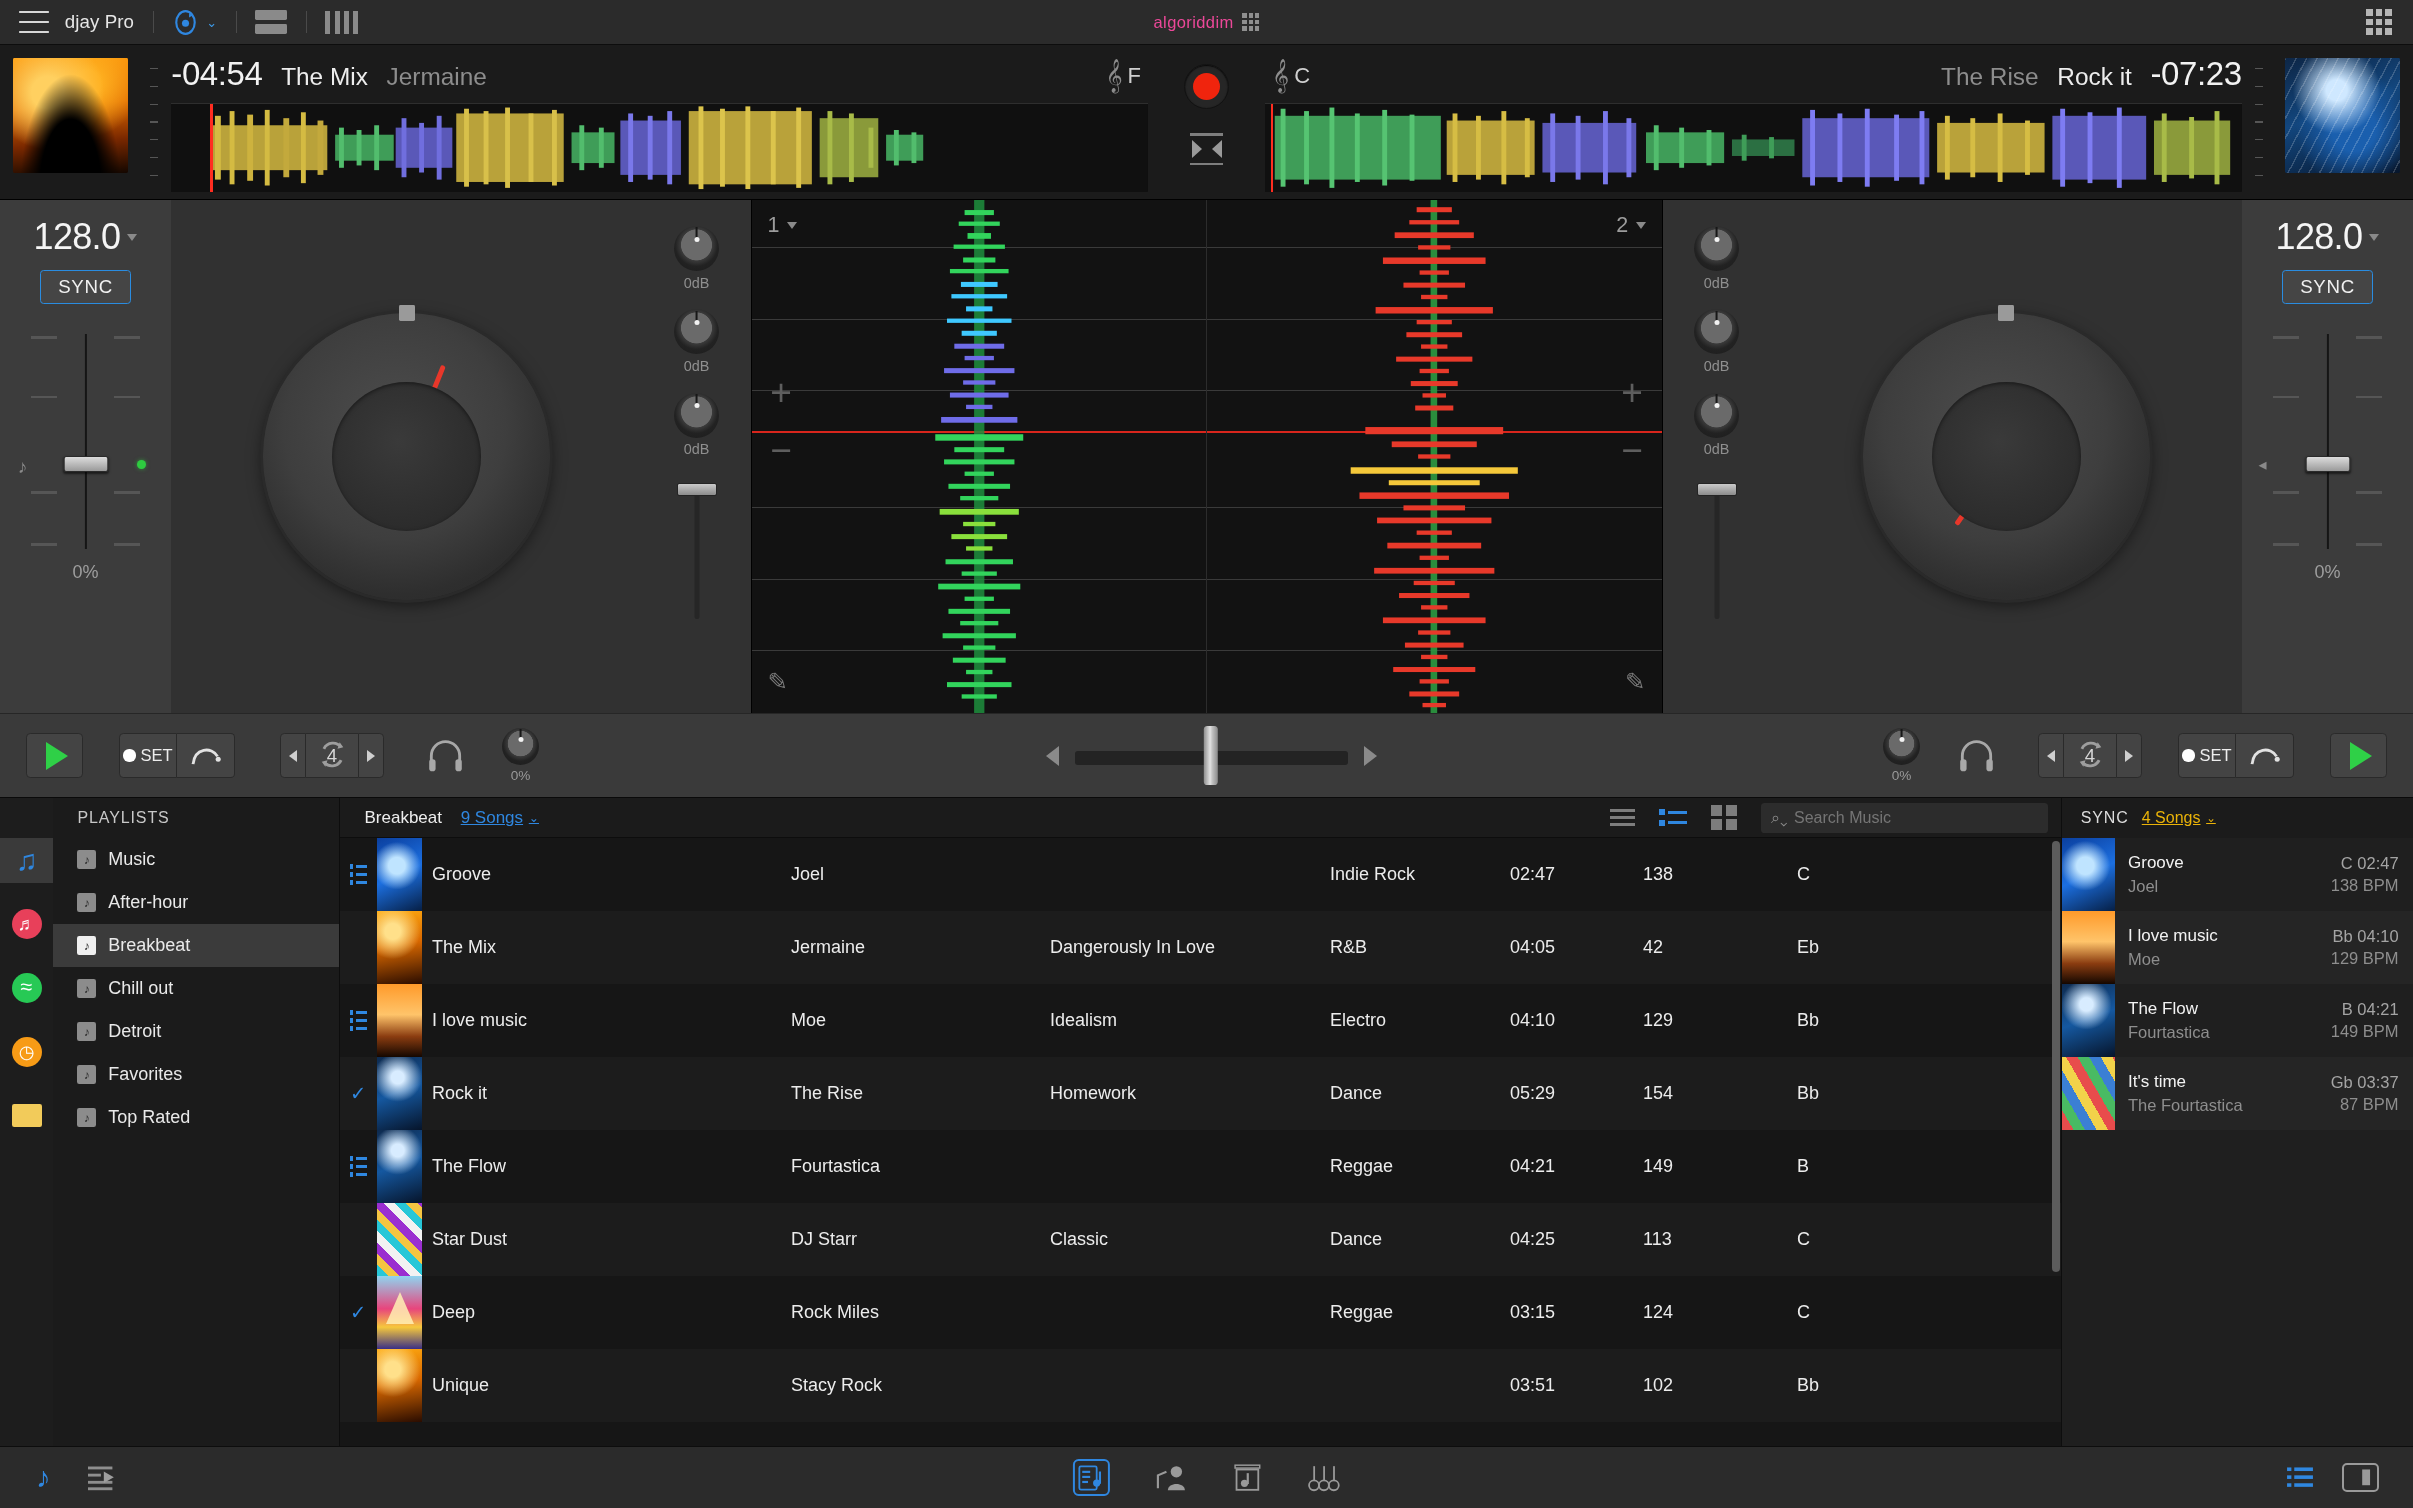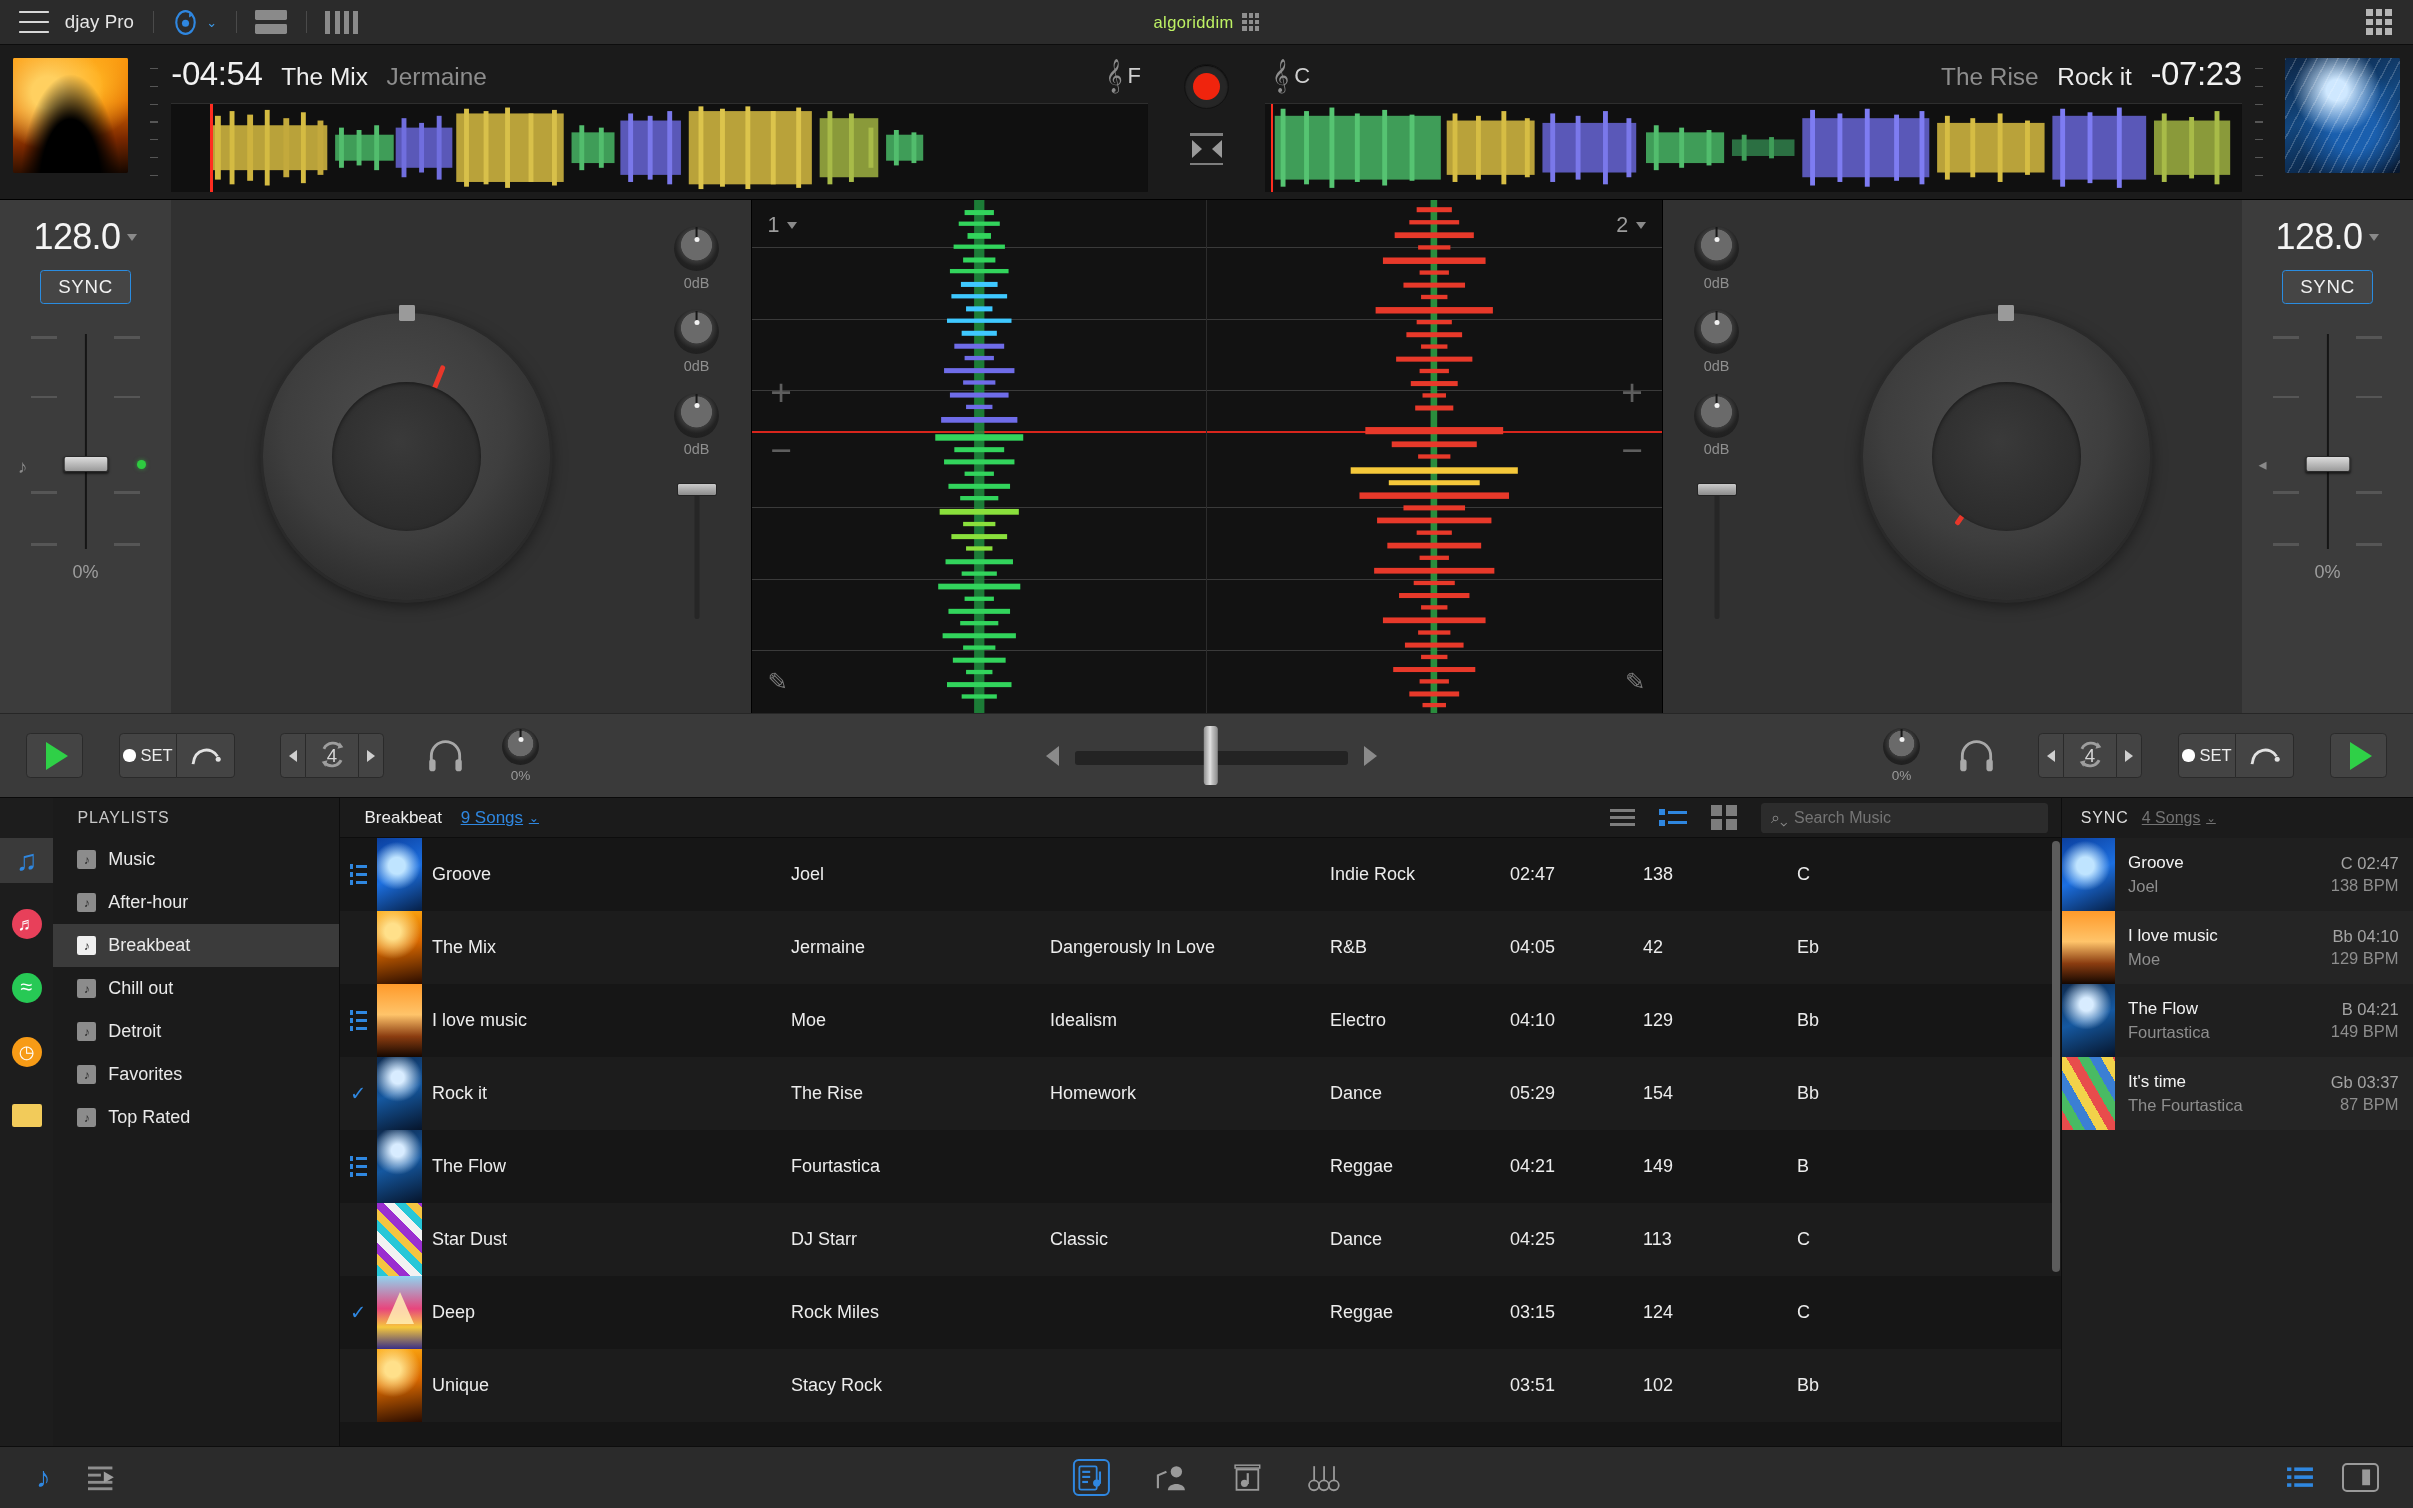--- a/index.html
+++ b/index.html
@@ -17,21 +17,21 @@
   .mb-sep { width:0.7px; height:21.5px; background:#4a4a4a; margin:0 18.7px; }
   .mb-autofx { display:flex; align-items:center; cursor:pointer; }
   .mb-autofx svg { display:block; }
   .mb-chev { margin-left:7.2px; color:#3d9ae8; font-size:13px; }
   .mb-layout { display:flex; flex-direction:column; gap:3.6px; cursor:pointer; }
   .mb-layout i { display:block; width:32px; height:10px; background:#8a8a8a; border-radius:1.4px; }
   .mb-bars { display:flex; gap:4.3px; cursor:pointer; }
   .mb-bars i { display:block; width:5px; height:23px; background:#8a8a8a; }
   .mb-brand { position:absolute; left:50%; transform:translateX(-50%);
     display:flex; align-items:center; gap:8.6px; }
-  .mb-brand span { font-size:16.5px; color:#bef264; letter-spacing:0.4px; }
+  .mb-brand span { font-size:16.5px; color:#ec4899; letter-spacing:0.4px; }
   .dotgrid { display:grid; grid-template-columns:repeat(3,4.3px); grid-template-rows:repeat(3,4.3px);
     gap:2.2px; }
   .dotgrid i { background:#8f8f8f; display:block; }
   .mb-right { margin-left:auto; margin-right:21.5px; cursor:pointer; }
   .dotgrid-lg { display:grid; grid-template-columns:repeat(3,6.5px); grid-template-rows:repeat(3,6.5px); gap:2.9px; }
   .dotgrid-lg i { background:#b5b5b5; display:block; }
 
   
   .header { height:155px; background:#1b1b1b; display:flex; align-items:stretch;
     flex:0 0 155px; position:relative; border-bottom:0.7px solid #000; }
@@ -276,21 +276,21 @@
   .tb-balls  { background:
       repeating-linear-gradient(60deg,#e84c4c 0 10px,#49bb63 10px 20px,#3b7fd4 20px 30px,#f2d24a 30px 40px),
       #fff; }
 
   
   .queue { width:352px; flex:0 0 352px; background:#1f1f1f; border-left:0.7px solid #0d0d0d;
     display:flex; flex-direction:column; }
   .q-hd { height:40px; display:flex; align-items:center; gap:13px; padding-left:18.7px;
     background:#1b1b1b; }
   .q-hd .lbl { font-size:16px; color:#dcdcdc; letter-spacing:0.9px; }
-  .q-hd .cnt { font-size:16px; color:#737373; text-decoration:underline; cursor:pointer;
+  .q-hd .cnt { font-size:16px; color:#eab308; text-decoration:underline; cursor:pointer;
     display:flex; align-items:center; gap:5.7px; }
   .q-hd .cnt .cv { text-decoration:none; font-size:11.5px; }
   .q-row { display:flex; height:73px; cursor:pointer; align-items:center; }
   .q-row.alt { background:#252525; }
   .q-art { width:53px; height:73px; flex:0 0 53px; }
   .q-txt { flex:1; padding-left:13px; min-width:0; }
   .q-t { font-size:17px; color:#f2f2f2; white-space:nowrap; overflow:hidden; text-overflow:ellipsis; }
   .q-a { font-size:16.5px; color:#8e8e8e; margin-top:3.6px; white-space:nowrap; overflow:hidden; text-overflow:ellipsis; }
   .q-meta { text-align:right; padding-right:14.4px; }
   .q-m1 { font-size:16.5px; color:#a4a4a4; }

